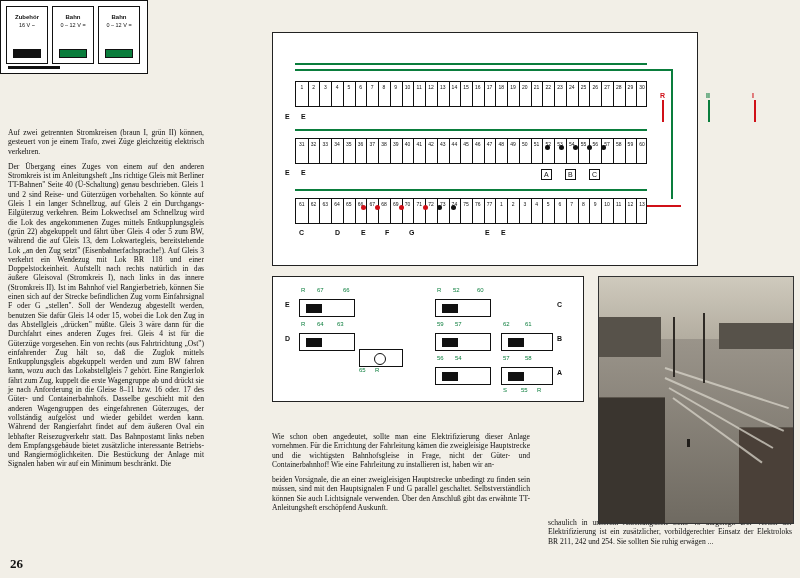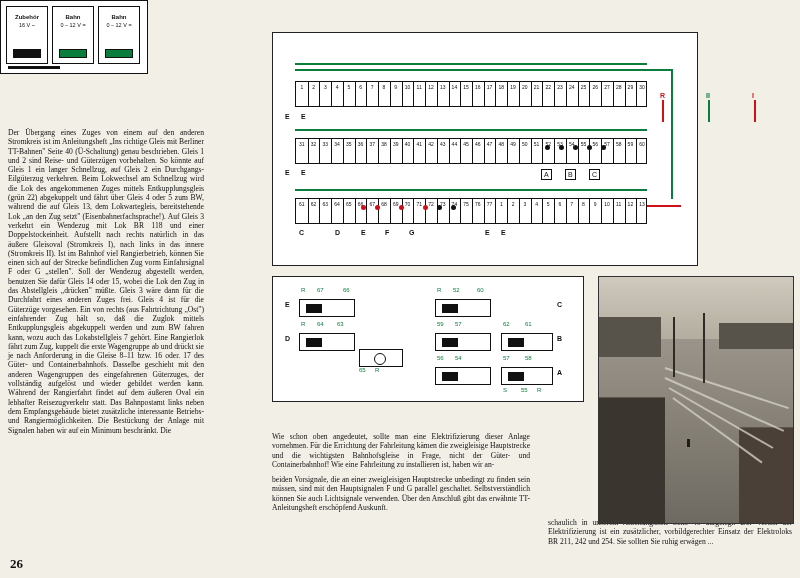--- a/index.html
+++ b/index.html
@@ -131,20 +131,21 @@
 </style>
 </head>
 <body>
 
 <div class="page">
 
   <div class="chapter-num">7</div>
   <div class="chapter-rule"></div>
 
   <div class="col-left">
+    <p>Auf zwei getrennten Stromkreisen (braun I, grün II) können, gesteuert von je einem Trafo, zwei Züge gleichzeitig elektrisch verkehren.</p>
     <p>Der Übergang eines Zuges von einem auf den anderen Stromkreis ist im Anleitungsheft „Ins richtige Gleis mit Berliner TT-Bahnen" Seite 40 (Ü-Schaltung) genau beschrieben. Gleis 1 und 2 sind Reise- und Güterzügen vorbehalten. So könnte auf Gleis 1 ein langer Schnellzug, auf Gleis 2 ein Durchgangs-Eilgüterzug verkehren. Beim Lokwechsel am Schnellzug wird die Lok des angekommenen Zuges mittels Entkupplungsgleis (grün 22) abgekuppelt und fährt über Gleis 4 oder 5 zum BW, während die auf Gleis 13, dem Lokwartegleis, bereitstehende Lok „an den Zug setzt" (Eisenbahnerfachsprache!). Auf Gleis 3 verkehrt ein Wendezug mit Lok BR 118 und einer Doppelstockeinheit. Aufstellt nach rechts natürlich in das äußere Gleisoval (Stromkreis I), nach links in das innere (Stromkreis II). Ist im Bahnhof viel Rangierbetrieb, können Sie einen sich auf der Strecke befindlichen Zug vorm Einfahrsignal F oder G „stellen". Soll der Wendezug abgestellt werden, benutzen Sie dafür Gleis 14 oder 15, wobei die Lok den Zug in das Abstellgleis „drücken" müßte. Gleis 3 wäre dann für die Durchfahrt eines anderen Zuges frei. Gleis 4 ist für die Güterzüge vorgesehen. Ein von rechts (aus Fahrtrichtung „Ost") einfahrender Zug hält so, daß die Zuglok mittels Entkupplungsgleis abgekuppelt werden und zum BW fahren kann, wozu auch das Lokabstellgleis 7 gehört. Eine Rangierlok fährt zum Zug, kuppelt die erste Wagengruppe ab und drückt sie je nach Anforderung in die Gleise 8–11 bzw. 16 oder. 17 des Güter- und Containerbahnhofs. Dasselbe geschieht mit den anderen Wagengruppen des eingefahrenen Güterzuges, der vollständig aufgelöst und wieder gebildet werden kann. Während der Rangierfahrt findet auf dem äußeren Oval ein lebhafter Reisezugverkehr statt. Das Bahnpostamt links neben dem Empfangsgebäude bietet zusätzliche interessante Betriebs- und Rangiermöglichkeiten. Die Bestückung der Anlage mit Signalen haben wir auf ein Minimum beschränkt. Die</p>
   </div>
 
   <div class="col-mid">
     <p>Wie schon oben angedeutet, sollte man eine Elektrifizierung dieser Anlage vornehmen. Für die Errichtung der Fahrleitung kämen die zweigleisige Hauptstrecke und die wichtigsten Bahnhofsgleise in Frage, nicht der Güter- und Containerbahnhof! Wie eine Fahrleitung zu installieren ist, haben wir an-</p>
     <p>beiden Vorsignale, die an einer zweigleisigen Hauptstrecke unbedingt zu finden sein müssen, sind mit den Hauptsignalen F und G parallel geschaltet. Selbstverständlich können Sie auch Lichtsignale verwenden. Über den Anschluß gibt das erwähnte TT-Anleitungsheft erschöpfend Auskunft.</p>
   </div>
 
   <div class="col-right">
     <p>schaulich in unserem Anleitungsheft Seite 48 dargelegt. Der Vorteil der Elektrifizierung ist ein zusätzlicher, vorbildgerechter Einsatz der Elektroloks BR 211, 242 und 254. Sie sollten Sie ruhig erwägen ...</p>

